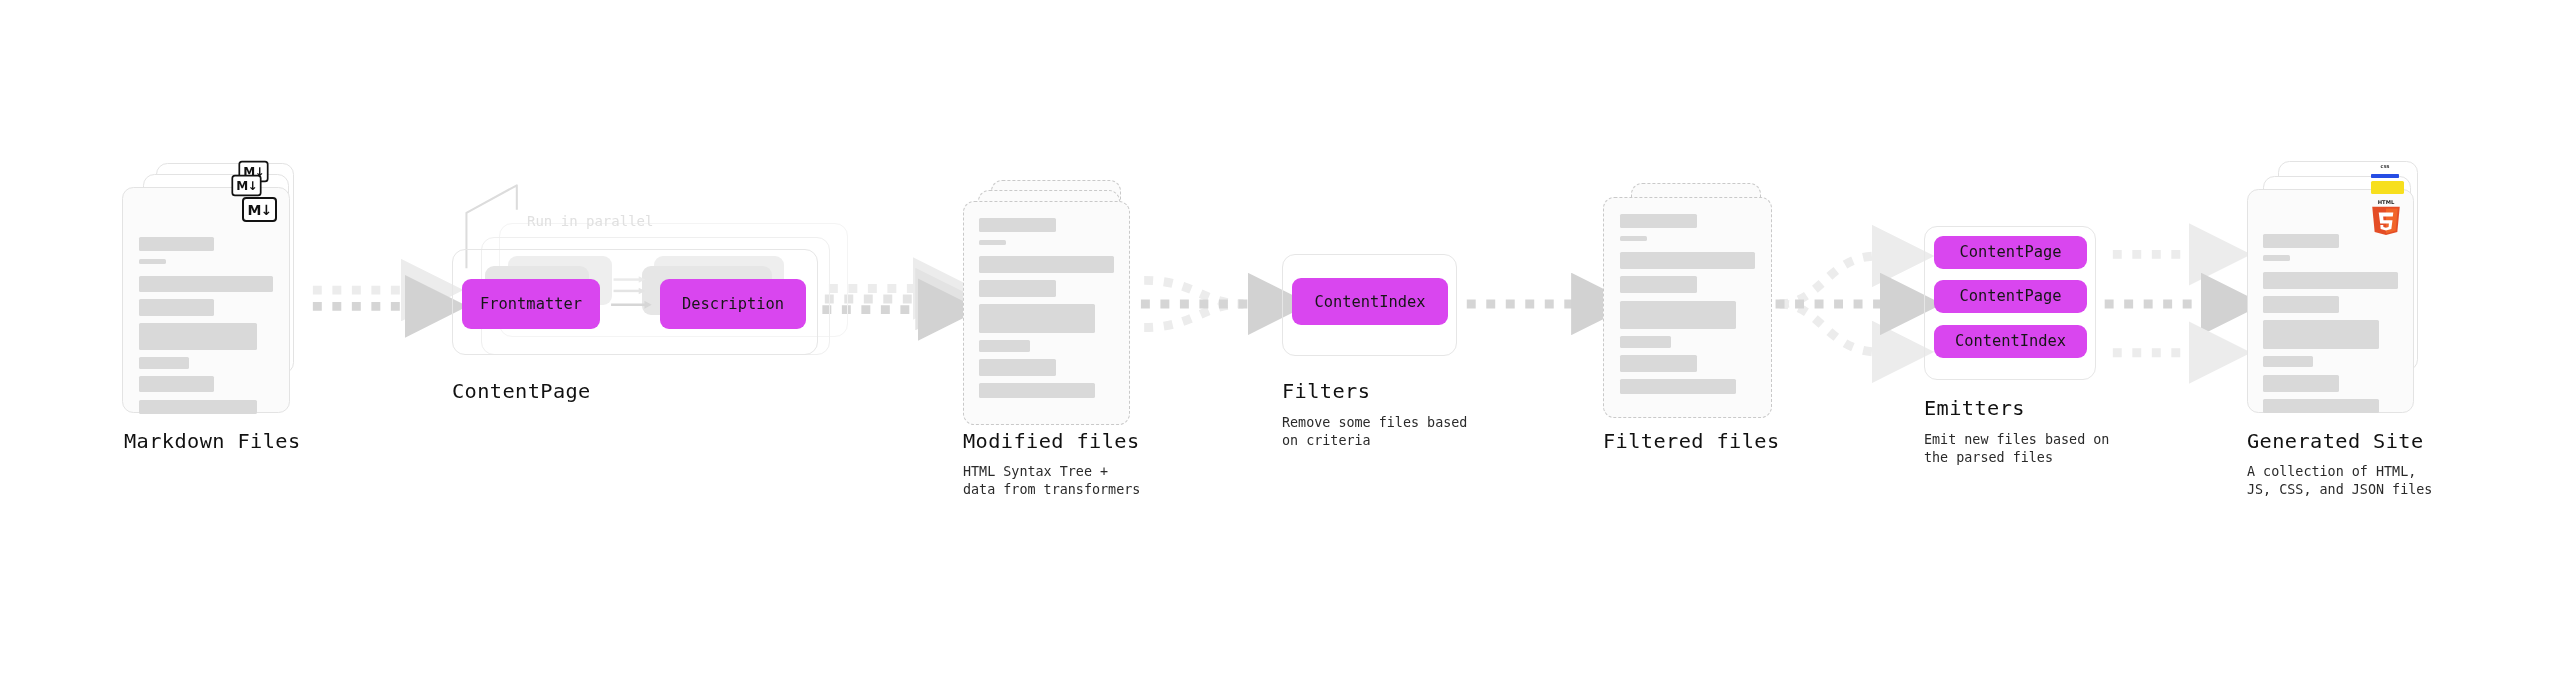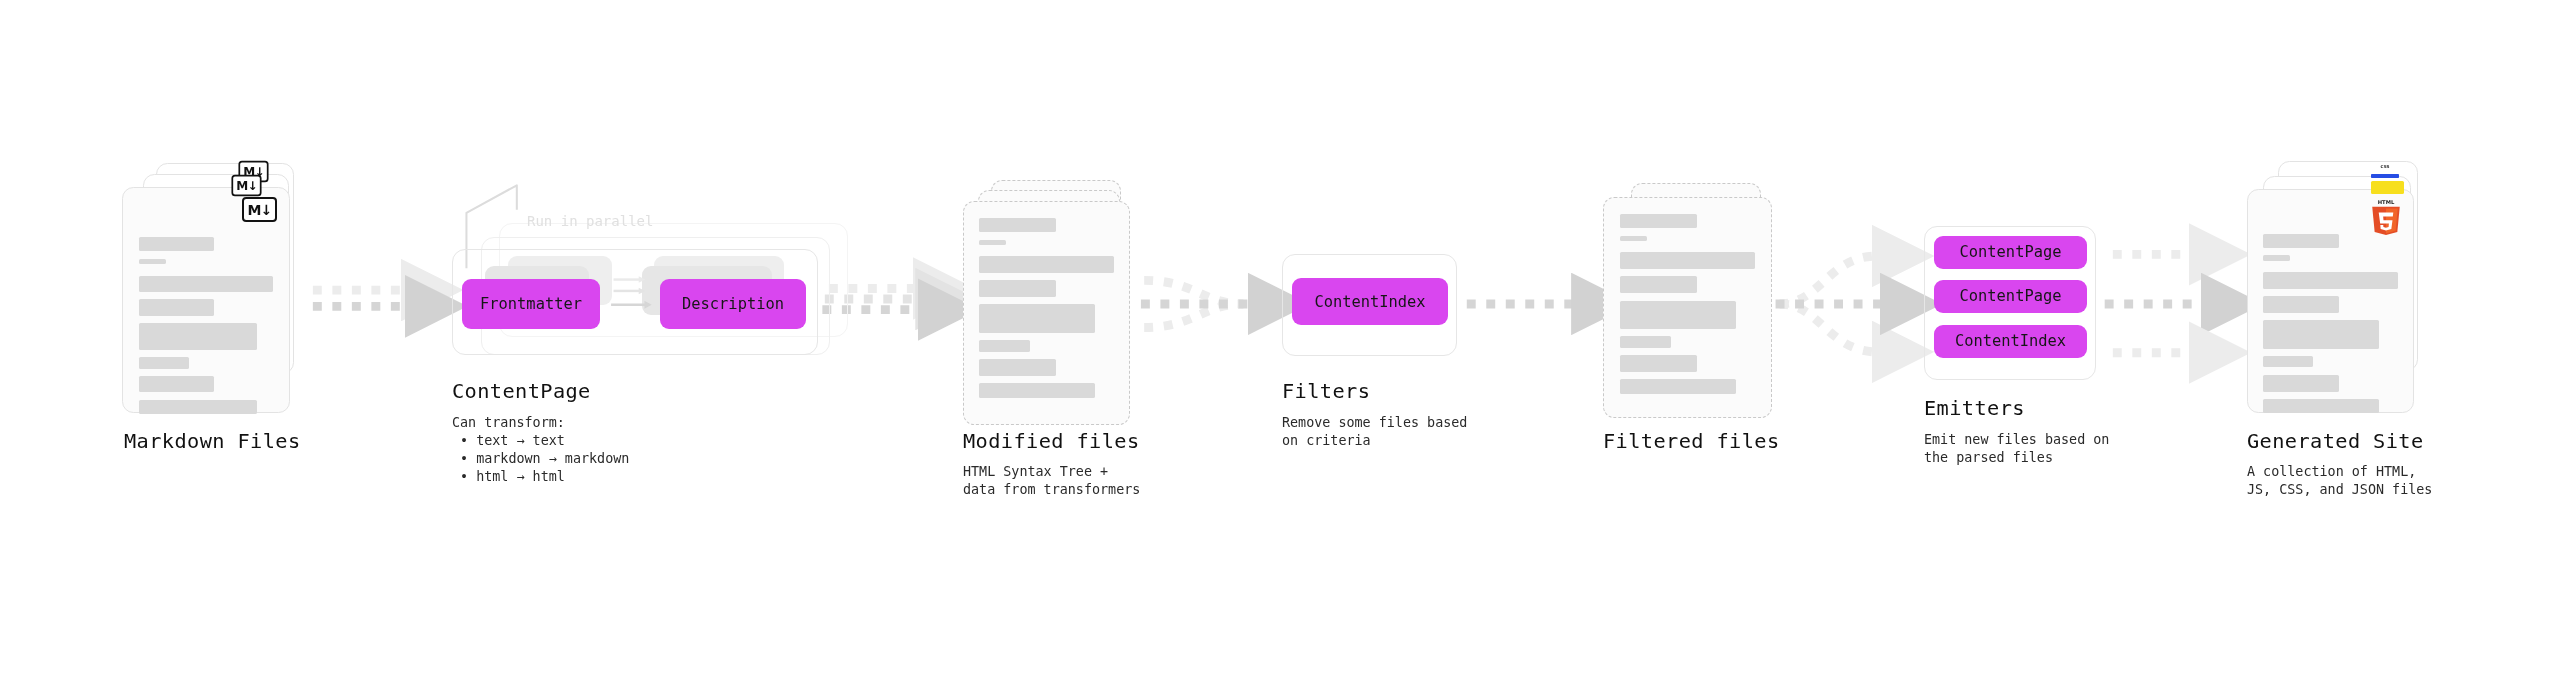--- a/index.html
+++ b/index.html
@@ -184,24 +184,20 @@
       <path d="M752,375 L798,375" stroke="#d6d6d6" stroke-width="3" fill="none"></path>
       <path d="M793,370 L802,375 L793,380 z" fill="#d6d6d6"></path>
     </svg>
 
     <div class="chip" style="left:462px;top:279px;width:138px;height:50px;">Frontmatter</div>
     <div class="chip" style="left:660px;top:279px;width:146px;height:50px;">Description</div>
 
     <div class="parallel-label" style="left:527px;top:185px;margin-top:28px;">Run in parallel</div>
   </div>
   <div class="title" style="left:452px;top:379px;">ContentPage</div>
-  <div class="sub" style="left:452px;top:414px;">Can transform:
- • text → text
- • markdown → markdown
- • html → html</div>
 
   <div class="docstack" style="left:963px;top:180px;">
     <div class="doc dashed" style="left:28px;top:0px;width:130px;height:203px;"></div>
     <div class="doc dashed" style="left:14.6px;top:9.8px;width:142px;height:205px;"></div>
     <div class="doc dashed" style="left:0px;top:21px;width:167px;height:224px;">
       <div class="lines" style="top:16.3px;left:14.6px;right:14.6px;">
         <div class="bar" style="width:57%;height:14px;"></div>
         <div class="bar" style="width:20%;height:5.7px;margin-bottom:10.6px;"></div>
         <div class="bar" style="width:100%;height:17px;"></div>
         <div class="bar" style="width:57%;height:17px;"></div>

